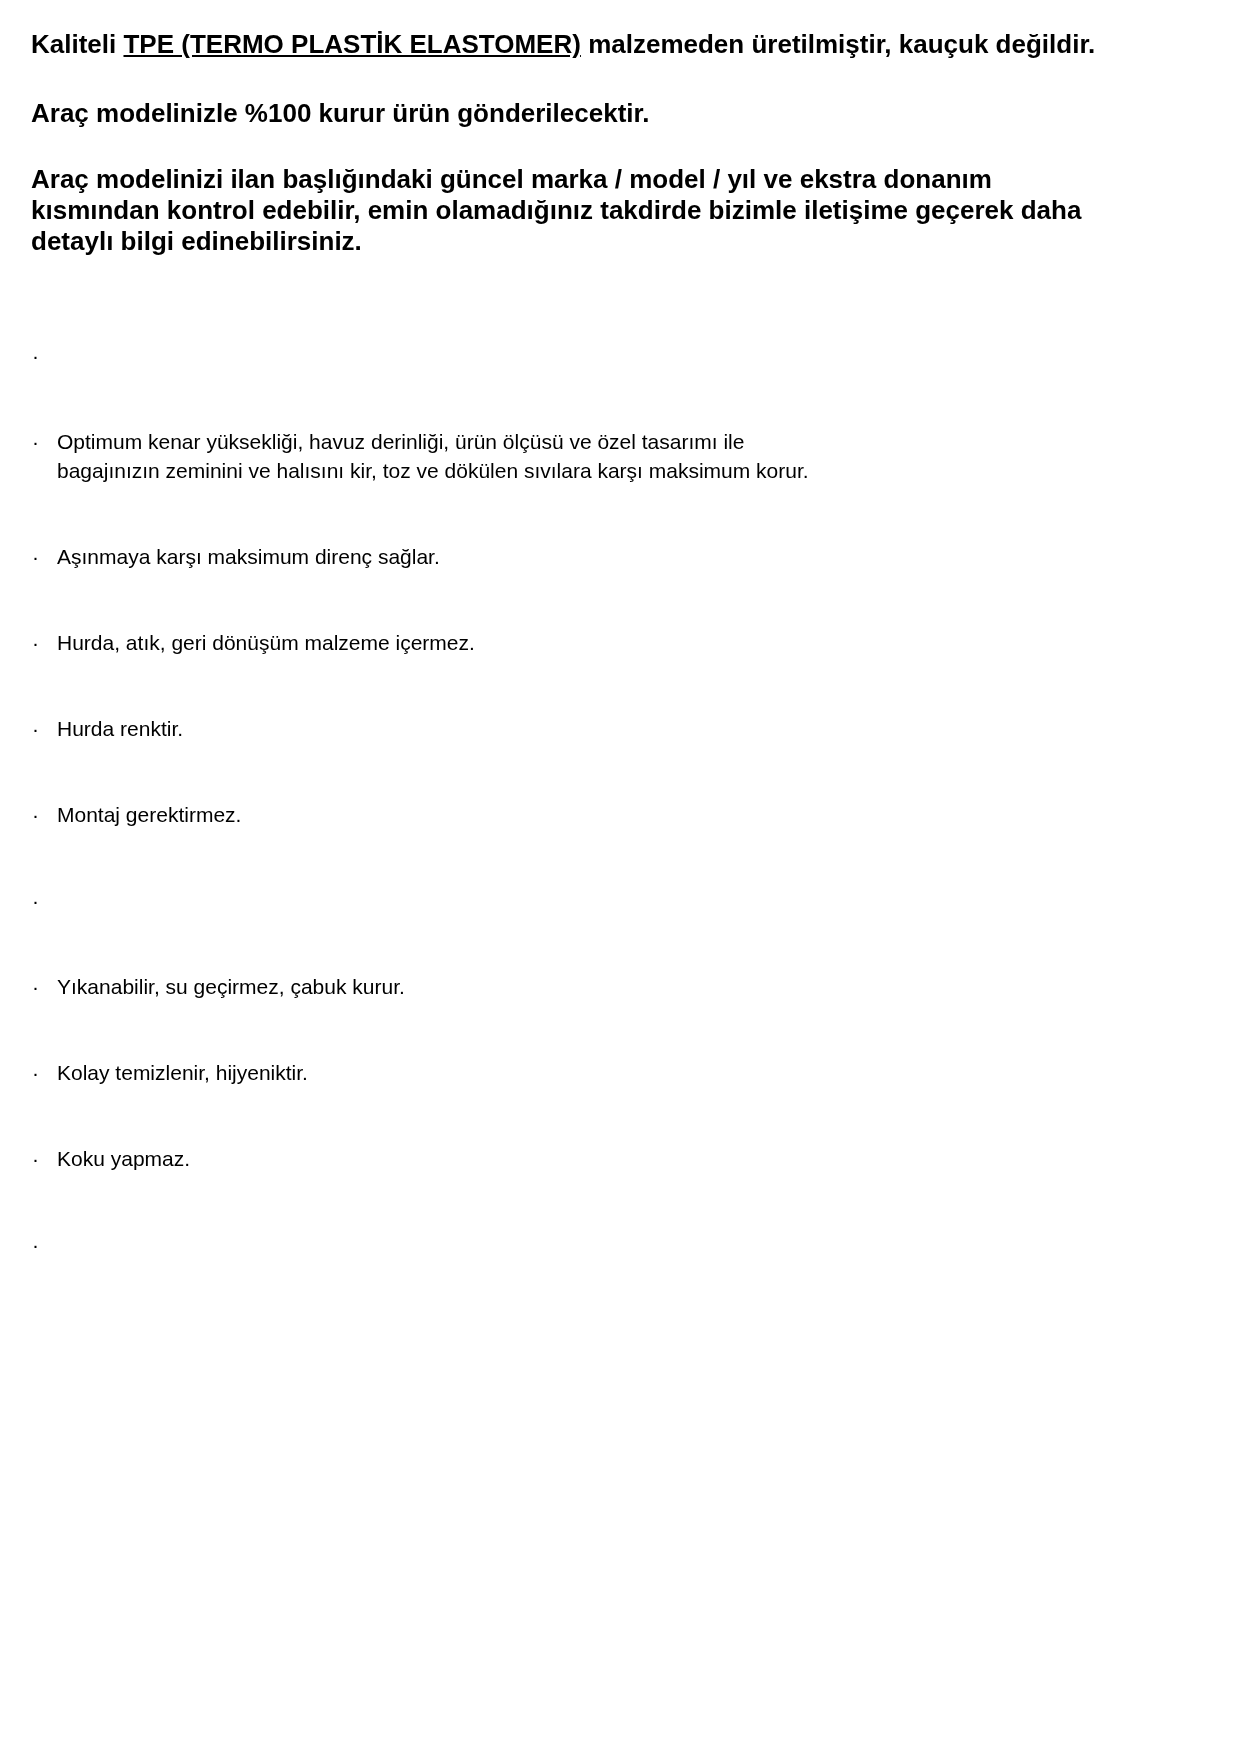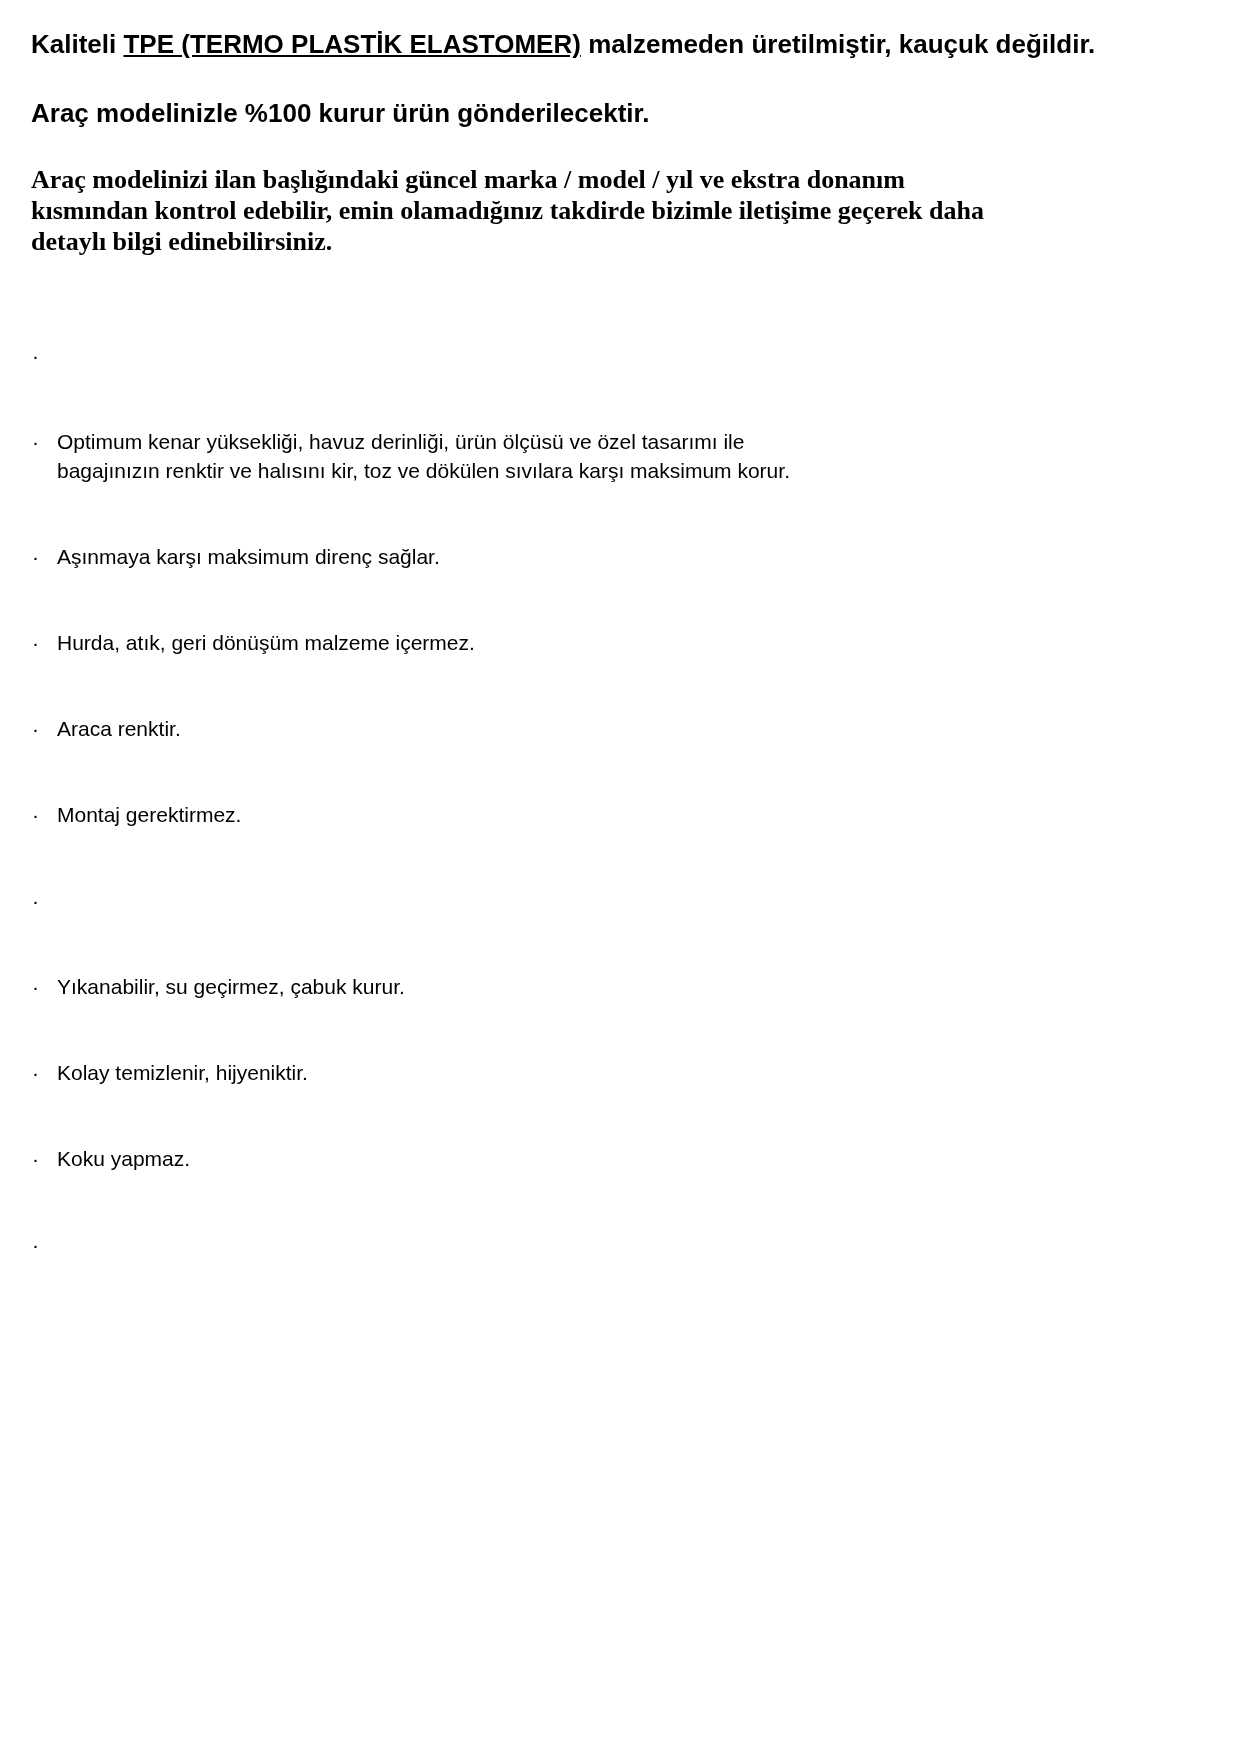--- a/index.html
+++ b/index.html
@@ -20,21 +20,21 @@
   }
   .intro-heading {
     font-size: 26px;
     font-weight: 700;
     line-height: 31px;
     white-space: pre-line;
     letter-spacing: 0;
   }
   .h-material { margin: 0 0 38px 0; }
   .h-compat   { margin: 0 0 35px 0; }
-  .h-check    { margin: 0 0 0 0; font-family: Liberation Serif, serif; }
+  .h-check    { margin: 0 0 0 0; }
   .underlined { text-decoration: underline; }
   .feature-list {
     list-style: none;
     margin: 84px 0 0 0;
     padding: 0;
   }
   .feature-item {
     display: flex;
     align-items: flex-start;
     font-size: 21px;
@@ -69,33 +69,33 @@
 kısmından kontrol edebilir, emin olamadığınız takdirde bizimle iletişime geçerek daha
 detaylı bilgi edinebilirsiniz.</p>
 
   <ul class="feature-list">
     <li class="feature-item">
       <span class="bullet-marker">·</span>
     </li>
     <li class="feature-item">
       <span class="bullet-marker">·</span>
       <span class="feature-text">Optimum kenar yüksekliği, havuz derinliği, ürün ölçüsü ve özel tasarımı ile
-bagajınızın renktir ve halısını kir, toz ve dökülen sıvılara karşı maksimum korur.</span>
+bagajınızın zeminini ve halısını kir, toz ve dökülen sıvılara karşı maksimum korur.</span>
     </li>
     <li class="feature-item">
       <span class="bullet-marker">·</span>
       <span class="feature-text">Aşınmaya karşı maksimum direnç sağlar.</span>
     </li>
     <li class="feature-item">
       <span class="bullet-marker">·</span>
       <span class="feature-text">Hurda, atık, geri dönüşüm malzeme içermez.</span>
     </li>
     <li class="feature-item">
       <span class="bullet-marker">·</span>
-      <span class="feature-text">Araca renktir.</span>
+      <span class="feature-text">Hurda renktir.</span>
     </li>
     <li class="feature-item">
       <span class="bullet-marker">·</span>
       <span class="feature-text">Montaj gerektirmez.</span>
     </li>
     <li class="feature-item">
       <span class="bullet-marker">·</span>
     </li>
     <li class="feature-item">
       <span class="bullet-marker">·</span>

